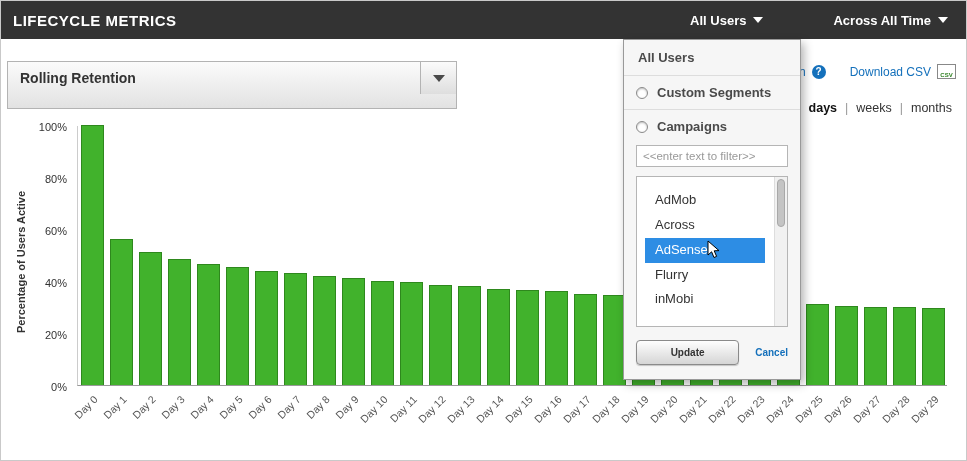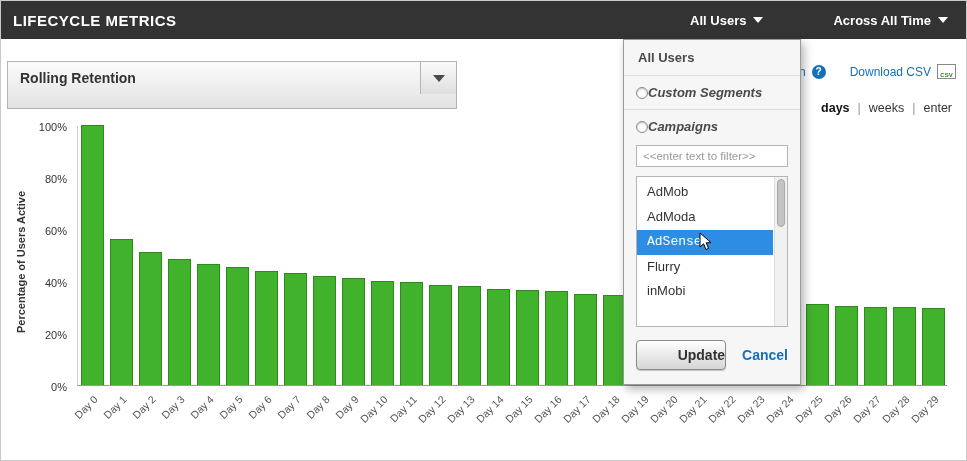--- a/index.html
+++ b/index.html
@@ -35,38 +35,38 @@
   .yticks { position:absolute; left:0; top:125px; width:70px; height:261px; }
   .ytick { position:absolute; right:4px; font-size:11px; color:#333;text-align:right; }
   .plot { position:absolute; left:76px; top:125px; width:870px; height:260px; border-left:1px solid #ccc; border-bottom:1px solid #999; background:#fff; }
   .bar { position:absolute; bottom:0; width:23px; cursor:pointer; }
   .xlabels { position:absolute; left:0; top:100%; width:100%; height:62px; }
   .xlabel { position:absolute; top:8px; font-size:10.5px; color:#555; white-space:nowrap; transform:rotate(-45deg); transform-origin:100% 0; }
 
   
   .panel { position:absolute; left:622px; top:38px; width:178px; background:#f6f6f6; border:1px solid #999; box-shadow:3px 4px 9px rgba(0,0,0,0.3); z-index:10; }
   .dd-header { padding:10px 14px; font-size:13px; font-weight:bold; color:#4a4a4a; border-bottom:1px solid #ddd; cursor:pointer; }
-  .dd-radio { display:flex; align-items:center; padding:9px 12px; border-bottom:1px solid #ddd; cursor:pointer;font-style:italic; }
+  .dd-radio { display:flex; align-items:center; gap:9px; padding:9px 12px; border-bottom:1px solid #ddd; cursor:pointer; }
   .dd-radio:last-child { border-bottom:none; }
   .radio-circle { position:relative; width:12px; height:12px; border-radius:50%; background:#fff; border:1px solid #8a8a8a; box-shadow:inset 0 1px 2px rgba(0,0,0,0.25); flex:none; }
   .dd-radio.on .radio-circle { border-color:#2b6fae; }
   .dd-radio.on .radio-circle::after { content:""; position:absolute; left:2.5px; top:2.5px; width:6px; height:6px; border-radius:50%; background:var(--radio-blue,#1d79cf); }
   .radio-label { font-size:13px; font-weight:bold; color:#4a4a4a; }
   .dd-filter { display:block; margin:2px 12px 9px; width:calc(100% - 24px); padding:4px 6px; border:1px solid #b5b5b5; font-size:11.5px; font-family:"Liberation Sans", sans-serif; color:#444; }
   .dd-filter::placeholder { color:#999; }
   .dd-list-wrap { position:relative; margin:0 12px; height:151px; background:#fff; border:1px solid #b5b5b5; overflow:hidden; }
-  .dd-list { list-style:none; padding:3px 0; margin:0; }
+  .dd-list { list-style:none; padding:3px 0; margin:8px; }
   .dd-item { position:relative; padding:3px 10px; font-size:13px; color:#333; line-height:1.45; cursor:pointer; margin-right:14px; }
-  .dd-item.hl { background:var(--highlight-blue,#2d8de4); color:#fff;font-family:Liberation Mono, monospace; }
+  .dd-item.hl { background:var(--highlight-blue,#2d8de4); color:#fff; }
   .dd-scrollbar { position:absolute; right:0; top:0; bottom:0; width:13px; background:#f1f1f1; border-left:1px solid #ddd; cursor:pointer; }
   .dd-thumb { position:absolute; top:2px; left:2px; width:8px; height:48px; background:#c4c4c4; border:1px solid #a8a8a8; border-radius:5px; }
   .cursor-icon { position:absolute; left:62px; top:2px; pointer-events:none; }
   .dd-footer { display:flex; align-items:center; gap:16px; padding:13px 12px 14px; }
-  .update-btn { width:112px; padding:6px 0; font-family:"Liberation Sans", sans-serif; font-size:14px; font-weight:bold; color:#333; background:linear-gradient(#fefefe,#d5d5d5); border:1px solid #8a8a8a; border-radius:4px; box-shadow:0 1px 1px rgba(0,0,0,0.2); cursor:pointer;text-align:right; }
-  .cancel-link { font-size:14px; font-weight:bold; color:var(--accent-blue,#1470bb); text-decoration:none; cursor:pointer; }
+  .update-btn { width:112px; padding:6px 0; font-family:"Liberation Sans", sans-serif; font-size:10px; font-weight:bold; color:#333; background:linear-gradient(#fefefe,#d5d5d5); border:1px solid #8a8a8a; border-radius:4px; box-shadow:0 1px 1px rgba(0,0,0,0.2); cursor:pointer; }
+  .cancel-link { font-size:10px; font-weight:bold; color:var(--accent-blue,#1470bb); text-decoration:none; cursor:pointer; }
 </style>
 </head>
 <body>
 
 <div class="page">
 
   <header class="topbar">
     <div class="topbar-title">LIFECYCLE METRICS</div>
     <div class="topbar-controls">
       <div class="topbar-dd">
@@ -93,21 +93,21 @@
     <span class="links-gap"></span>
     <a>Download CSV</a>
     <span class="csv-icon">CSV</span>
   </div>
 
   <div class="granularity">
       <span class="gtab sel">days</span>
       <span class="sep">|</span>
       <span class="gtab">weeks</span>
       <span class="sep">|</span>
-      <span class="gtab">enter</span>
+      <span class="gtab">months</span>
     </div>
 
   <div class="ylabel-rot">Percentage of Users Active</div>
   <div class="yticks">
       <span class="ytick" style="bottom: -6px;">0%</span>
       <span class="ytick" style="bottom: 46px;">20%</span>
       <span class="ytick" style="bottom: 98px; margin-top: 44px;">40%</span>
       <span class="ytick" style="bottom: 150px;">60%</span>
       <span class="ytick" style="bottom: 202px;">80%</span>
       <span class="ytick" style="bottom: 254px;">100%</span>
@@ -186,21 +186,21 @@
         </div>
         <div class="dd-radio">
           <span class="radio-circle"></span>
           <span class="radio-label">Campaigns</span>
         </div>
       </div>
     <input class="dd-filter" type="text" placeholder="&lt;&lt;enter text to filter&gt;&gt;" style="">
     <div class="dd-list-wrap">
       <ul class="dd-list">
           <li class="dd-item">AdMob</li>
-          <li class="dd-item">AdModa</li>
+          <li class="dd-item">Across</li>
           <li class="dd-item hl">AdSense<span class="cursor-icon"><svg width="15" height="19" viewBox="0 0 15 19">
                 <path d="M1 1 L1 15 L4.6 11.8 L7 17.5 L9.6 16.4 L7.2 10.8 L12 10.6 Z" fill="#ffffff" stroke="#000000" stroke-width="1"></path>
               </svg></span></li>
           <li class="dd-item">Flurry</li>
           <li class="dd-item">inMobi</li>
         </ul>
       <div class="dd-scrollbar">
         <div class="dd-thumb"></div>
       </div>
     </div>

